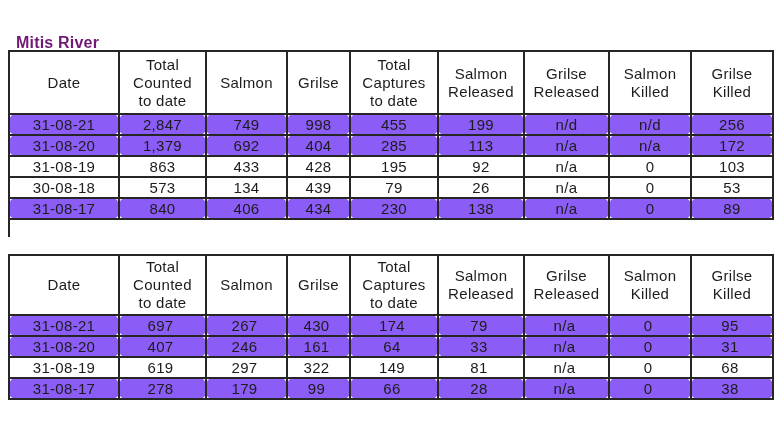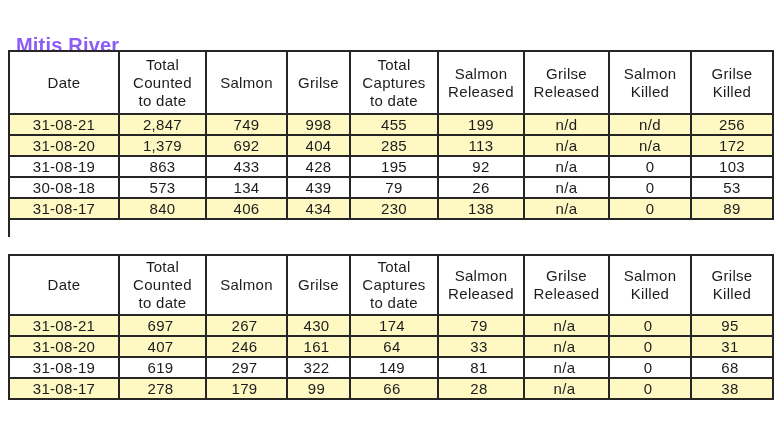--- a/index.html
+++ b/index.html
@@ -12,23 +12,23 @@
     height: 448px;
     position: relative;
     overflow: hidden;
     font-family: "Liberation Sans", sans-serif;
     color: #1c1c1c;
   }
   .river-title {
     position: absolute;
     left: 10px;
     margin: 6px;
-    font-size: 20px;
+    font-size: 16px;
     font-weight: 700;
-    color: #8b5cf6;
+    color: #701a75;
     letter-spacing: 0.2px;
     white-space: nowrap;
   }
   #title1 { top: 28px; }
   #title2 { top: 250px; }
 
   table.t {
     position: absolute;
     left: 8px;
     border-collapse: collapse;
@@ -60,21 +60,21 @@
   table.t tbody td {
     font-size: 15px;
     letter-spacing: 0.3px;
     text-align: center;
     vertical-align: middle;
     height: 17px;
     padding: 1px 3px;
     line-height: 1;
     background: #ffffff;
   }
-  table.t tbody tr.shaded td { background: #fef9c3; }
+  table.t tbody tr.shaded td { background: #8b5cf6; border-radius: 7px; }
 
   
   table.align-right tbody td { text-align: center; padding-right: 7px; }
   table.align-right tbody td:first-child { text-align: center; padding-right: 3px; }
 
   .border-stub {
     position: absolute;
     left: 8px;
     top: 219px;
     width: 2px;

